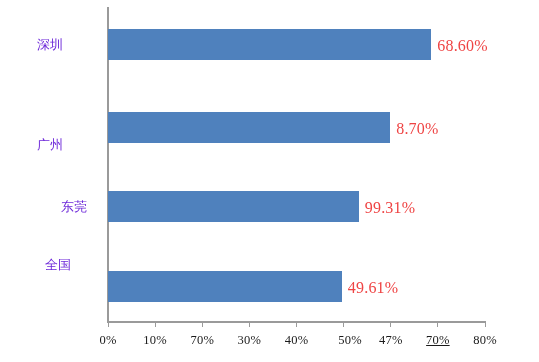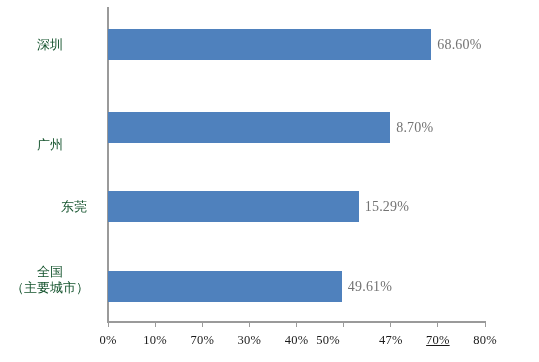--- a/index.html
+++ b/index.html
@@ -65,34 +65,34 @@
   .bar {
     position: absolute;
     left: 108px;
     height: 31px;
     background: #4F81BD;
   }
 
   
   .value-label {
     position: absolute;
-    font-size: 14px;
-    color: #737373;
+    font-size: 16px;
+    color: #ef4444;
     white-space: nowrap;
     letter-spacing: 0.2px;
   }
 
   
   .cat-label {
     position: absolute;
     right: 539px;
     width: 100px;
     text-align: center;
     font-size: 13px;
-    color: #14532d;
+    color: #6d28d9;
     line-height: 1.25;
     white-space: nowrap;
   }
   .cat-label {
     left: 0px;
     width: 100px;
   }
   .cat-label .line {
     display: block;
   }
@@ -110,43 +110,42 @@
       <div class="xtick-label" style="left: 108px;">0%</div>
       <div class="tick" style="left: 154.625px;"></div>
       <div class="xtick-label" style="left: 155.125px;">10%</div>
       <div class="tick" style="left: 201.75px;"></div>
       <div class="xtick-label" style="left: 202.25px;">70%</div>
       <div class="tick" style="left: 248.875px;"></div>
       <div class="xtick-label" style="left: 249.375px;">30%</div>
       <div class="tick" style="left: 296px;"></div>
       <div class="xtick-label" style="left: 296.5px;">40%</div>
       <div class="tick" style="left: 343.125px;"></div>
-      <div class="xtick-label" style="left: 328px;">50%</div>
+      <div class="xtick-label" style="left: 350px;">50%</div>
       <div class="tick" style="left: 390.25px;"></div>
       <div class="xtick-label" style="left: 390.75px;">47%</div>
       <div class="tick" style="left: 437.375px;"></div>
       <div class="xtick-label" style="left: 437.875px; text-decoration: underline;">70%</div>
       <div class="tick" style="left: 484.5px;"></div>
       <div class="xtick-label" style="left: 485px; font-family: Liberation Serif, serif;">80%</div>
       <div class="bar" style="top: 29px; width: 323.277px; background: rgb(79, 129, 189);"></div>
       <div class="value-label" style="left: 437.277px; top: 36.5px;">68.60%</div>
       <div class="cat-label" style="top: 36.5px;">
         <span class="line">深圳</span>
       </div>
       <div class="bar" style="top: 112px; width: 282.232px; background: rgb(79, 129, 189);"></div>
       <div class="value-label" style="left: 396.232px; top: 119.5px;">8.70%</div>
       <div class="cat-label" style="top: 137px;">
         <span class="line">广州</span>
       </div>
       <div class="bar" style="top: 191px; width: 250.752px; background: rgb(79, 129, 189);"></div>
-      <div class="value-label" style="left: 364.752px; top: 198.5px;">15.29%</div>
+      <div class="value-label" style="left: 364.752px; top: 198.5px;">99.31%</div>
       <div class="cat-label" style="top: 198.5px; padding-left: 24px;">
         <span class="line">东莞</span>
       </div>
       <div class="bar" style="top: 271px; width: 233.787px; background: rgb(79, 129, 189);"></div>
       <div class="value-label" style="left: 347.787px; top: 278.5px;">49.61%</div>
-      <div class="cat-label" style="top: 264px;">
+      <div class="cat-label" style="top: 257px; padding-left: 8px;">
         <span class="line">全国</span>
-        <span class="line">（主要城市）</span>
       </div>
     </div>
 
 </div>
 
 </body></html>

